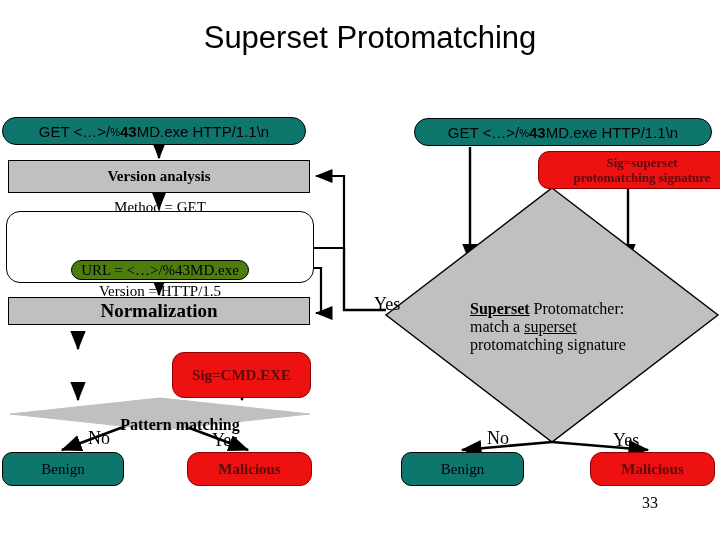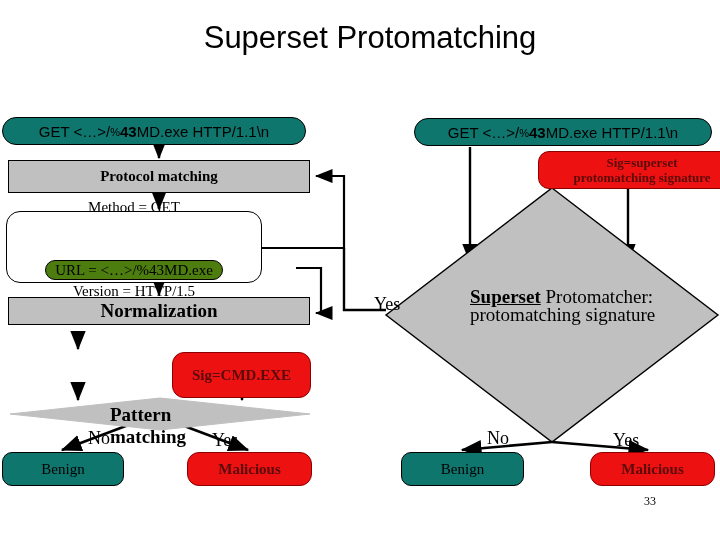--- a/index.html
+++ b/index.html
@@ -94,21 +94,21 @@
     left: 8px; top: 160px; width: 302px; height: 33px;
     font-size: 15px;
   }
   #proc-normalization {
     left: 8px; top: 297px; width: 302px; height: 28px;
     font-size: 19px;
     text-align: right;
   }
 
   #parsed-box {
-    left: 6px; top: 211px; width: 256px; height: 72px;
+    left: 6px; top: 211px; width: 308px; height: 72px;
     font-size: 15px;
     line-height: 21px;
     padding: 6px 0 2px 0;
   }
   #parsed-box .line { white-space: nowrap; }
   .urlpill {
     background: #4d7c0f;
     border: 1.2px solid #000000;
     border-radius: 999px;
     padding: 0px 9px;
@@ -148,28 +148,29 @@
     border-radius: 10px;
   }
   #malicious-right {
     left: 590px; top: 452px; width: 125px; height: 34px;
     font-size: 15px;
   }
 
   
   .diamond-label {
     position: absolute;
-    font-size: 19px;
+    font-size: 16px;
     color: #000000;
     font-weight: bold;
     text-align: left;
+    margin-top: 12px;
   }
   #pattern-label {
     left: 110px; top: 404px; width: 140px;
-    text-align: left;
+    text-align: center;
   }
   #superset-label {
     left: 470px; top: 288px; width: 210px;
     font-weight: normal;
     line-height: 18px;
   }
   .u { text-decoration: underline; }
   .bold { font-weight: bold; }
 
   
@@ -181,21 +182,21 @@
   }
   #lbl-yes-mid { left: 374px; top: 294px; }
   #lbl-no-left { left: 88px; top: 428px; }
   #lbl-yes-left { left: 212px; top: 430px; }
   #lbl-no-right { left: 487px; top: 428px; }
   #lbl-yes-right { left: 613px; top: 430px; }
 
   #pagenum {
     left: 630px; top: 494px; width: 40px;
     text-align: center;
-    font-size: 12px;
+    font-size: 16px;
     color: #000000;
   }
 
   svg.layer {
     position: absolute;
     left: 0; top: 0;
     width: 720px; height: 540px;
     pointer-events: none;
   }
 </style>
@@ -246,21 +247,21 @@
     <polygon points="160,398 310,414 160,430 10,414" fill="#c0c0c0" stroke="#c0c0c0" stroke-width="1"></polygon>
   </svg>
 
   <div class="abs" id="title">Superset Protomatching</div>
 
   <div class="abs stadium" id="pkt-left">
     <span class="pkt-txt"><span>GET  &lt;…&gt;/</span><span class="pct">%</span><span class="b43">43</span><span>MD.exe  HTTP/1.1\n</span></span>
   </div>
 
   <div class="abs grayproc" id="proc-protocol">
-    <span>Protocol matching</span>
+    <span>Version analysis</span>
   </div>
 
   <div class="abs roundrect" id="parsed-box">
     <div class="line">Method = GET</div>
     <div class="line"><span class="urlpill">URL = &lt;…&gt;/%43MD.exe</span></div>
     <div class="line">Version = HTTP/1.5</div>
   </div>
 
   <div class="abs grayproc" id="proc-normalization">
     <span>Normalization</span>
@@ -287,20 +288,21 @@
     <span class="pkt-txt"><span>GET  &lt;…&gt;/</span><span class="pct">%</span><span class="b43">43</span><span>MD.exe  HTTP/1.1\n</span></span>
   </div>
 
   <div class="abs redbox" id="sig-superset">
     <span>Sig=superset</span>
     <span>protomatching signature</span>
   </div>
 
   <div class="diamond-label" id="superset-label">
     <div><span class="u bold">Superset</span><span> Protomatcher:</span></div>
+    <div><span>match a </span><span class="u">superset</span></div>
     <div>protomatching signature</div>
   </div>
 
   <div class="edge-label" id="lbl-yes-mid">Yes</div>
   <div class="edge-label" id="lbl-no-right">No</div>
   <div class="edge-label" id="lbl-yes-right">Yes</div>
 
   <div class="abs stadium" id="benign-right">
     <span>Benign</span>
   </div>

